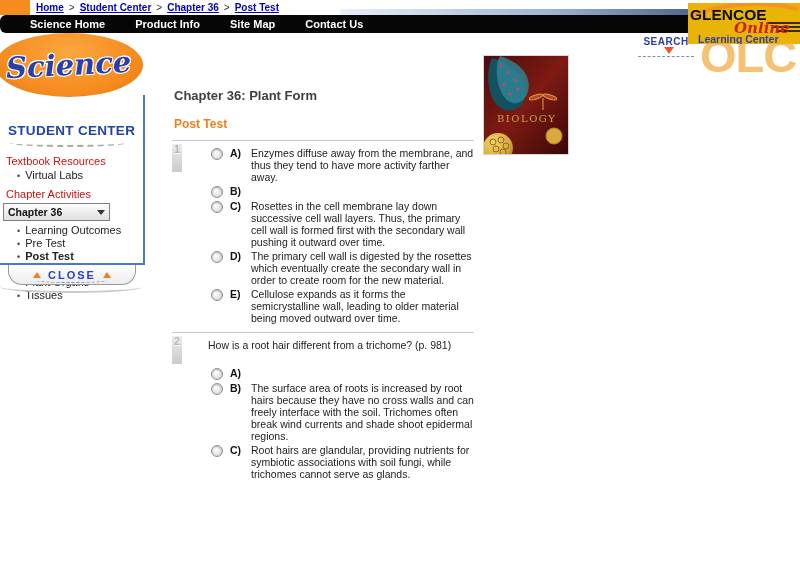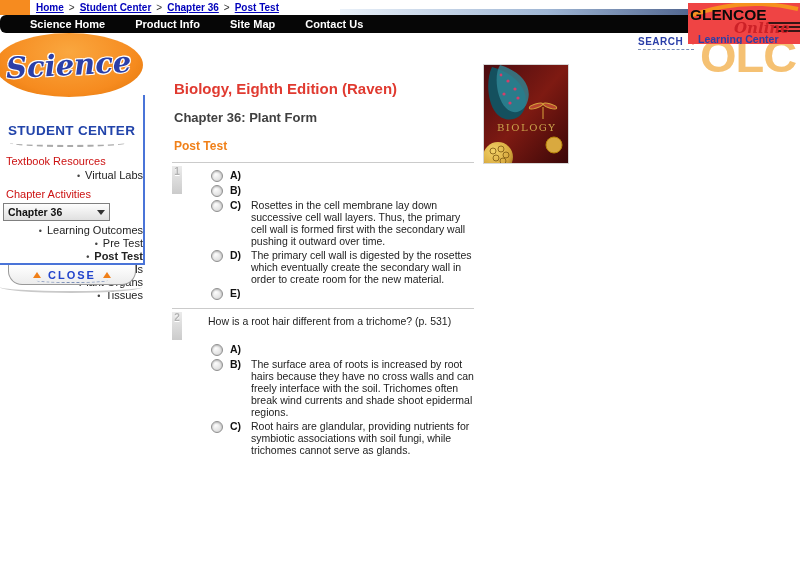--- a/index.html
+++ b/index.html
@@ -16,46 +16,46 @@
       background:linear-gradient(to right,#EAF1F9 0%,#9FB6D4 45%,#16295B 100%);}
 
   
   .blackbar{position:absolute;left:0;top:15px;width:800px;height:18px;background:#060606;
       display:flex;align-items:center;z-index:2;border-radius:6px;}
   .blackbar a{color:#fff;font-size:11px;font-weight:bold;margin-right:30px;cursor:pointer;text-decoration:none;}
   .blackbar a:first-child{margin-left:30px;}
 
   
   .search{position:absolute;left:638px;top:36px;z-index:3;cursor:pointer;}
-  .search-row{display:flex;align-items:center;}
+  .search-row{display:flex;align-items:center;flex-direction:column;}
   .search-label{color:#2B3FA8;font-weight:bold;font-size:10px;letter-spacing:.5px;}
   .search-tri{width:0;height:0;border-left:5px solid transparent;border-right:5px solid transparent;
       border-top:7px solid #F0542A;margin-left:5px;}
   .search-dash{width:56px;border-bottom:1px dashed #7A8FB8;margin-top:2px;}
 
   
-  .logo-box{position:absolute;left:688px;top:3px;width:112px;height:41px;background:#ef4444;z-index:5;}
+  .logo-box{position:absolute;left:688px;top:3px;width:112px;height:41px;background:#eab308;z-index:5;}
   .olc{position:absolute;left:700px;top:32px;font-size:47px;font-weight:bold;color:#F5C173;
       letter-spacing:-1px;z-index:1;line-height:1;}
 
   
   .oval{position:absolute;left:-5px;top:33px;width:148px;height:64px;border-radius:50%;z-index:3;
       background:radial-gradient(ellipse at 50% 30%,#FAA73F 0%,#F68B1F 65%,#DE7307 100%);
       display:flex;align-items:center;justify-content:center;}
   .oval span{font-family:"DejaVu Serif",serif;font-style:italic;font-weight:bold;font-size:29px;
       color:#2B3FA8;transform:rotate(-3deg);
       text-shadow:-1px -1px 0 #fff,1px -1px 0 #fff,-1px 1px 0 #fff,1px 1px 0 #fff;}
 
   
   .sidebar{position:absolute;left:0;top:95px;width:143px;height:168px;background:#fff;
       border-right:2px solid #4A74D8;border-bottom:2px solid #4A74D8;z-index:2;font-size:11px;}
   .sc-title{margin:28px 0 1px 8px;color:#2244AA;font-weight:bold;font-size:13.5px;letter-spacing:.3px;}
   .dash-arc{width:116px;height:6px;border-bottom:2px dashed #AAA;border-radius:50%;margin:0 0 8px 10px;}
   .sec-head{color:#CC1111;font-weight:normal;font-size:11px;margin:7px 0 2px 6px;}
-  ul.side-list{list-style:none;margin:1px 0 0 0;padding:0 0 0 17px;text-align:right;}
+  ul.side-list{list-style:none;margin:1px 0 0 0;padding:0 0 0 17px;}
   ul.side-list li{margin-bottom:1px;color:#222;cursor:pointer;}
   ul.side-list li::before{content:"•";margin-right:5px;font-size:9px;color:#444;}
   .post-active{color:#F08019;font-weight:bold;}
   .dropdown{margin:3px 0 3px 3px;width:97px;height:16px;border:1px solid #7F7F7F;
       background:linear-gradient(#FDFDFD,#E0E0E0);font-size:10.5px;font-weight:bold;color:#111;
       display:flex;align-items:center;justify-content:space-between;padding:0 4px;cursor:pointer;}
   .dd-arrow{width:0;height:0;border-left:4px solid transparent;border-right:4px solid transparent;
       border-top:5px solid #333;}
 
   
@@ -82,21 +82,21 @@
   .q-text{font-size:10.5px;color:#222;line-height:12px;width:255px;margin:2px 0 4px 0;}
   .q-gap{margin-bottom:16px;}
   .opt{display:flex;margin:2px 0 2px 3px;}
   .radio{flex:0 0 auto;width:10px;height:10px;border-radius:50%;border:1px solid #8F8F8F;
       background:radial-gradient(circle at 35% 30%,#FFFFFF 0%,#DCDCDC 80%);
       box-shadow:inset 0 1px 2px rgba(0,0,0,.25);margin:1px 7px 0 0;cursor:pointer;}
   .letter{flex:0 0 21px;font-weight:bold;font-size:10.5px;color:#111;}
   .opt-text{width:228px;font-size:10.5px;line-height:12px;color:#222;}
 
   
-  .cover{position:absolute;left:484px;top:65px;width:84px;height:98px;box-shadow:0 0 0 1px #D7D7D7;}
+  .cover{position:absolute;left:484px;top:56px;width:84px;height:98px;box-shadow:0 0 0 1px #D7D7D7;}
 </style>
 </head>
 <body>
 
 <div id="page">
 
   <div class="corner"></div>
   <div class="crumbs">
     <a>Home</a><span class="crumb-sep">&gt;</span><a>Student Center</a><span class="crumb-sep">&gt;</span><a>Chapter 36</a><span class="crumb-sep">&gt;</span><a>Post Test</a>
   </div>
@@ -163,53 +163,54 @@
 
   <div class="close-tab">
     <span class="tri-up"></span>
     <span class="close-label">CLOSE</span>
     <span class="tri-up"></span>
     <span class="close-dash"></span>
   </div>
   <div class="close-shadow"></div>
 
   <div class="main">
-    <div class="book-title">Biology, Eighth Edition (Raven)</div>
     <div class="chapter-title">Chapter 36: Plant Form</div>
     <div class="post-test">Post Test</div>
 
     <div class="question">
       <div class="q-marker">1</div>
       <div class="opt">
         <span class="radio"></span>
         <span class="letter">A)</span>
+        <span class="opt-text">Enzymes diffuse away from the membrane, and thus they tend to have more activity farther away.</span>
       </div>
       <div class="opt">
         <span class="radio"></span>
         <span class="letter">B)</span>
       </div>
       <div class="opt">
         <span class="radio"></span>
         <span class="letter">C)</span>
         <span class="opt-text">Rosettes in the cell membrane lay down successive cell wall layers. Thus, the primary cell wall is formed first with the secondary wall pushing it outward over time.</span>
       </div>
       <div class="opt">
         <span class="radio"></span>
         <span class="letter">D)</span>
         <span class="opt-text">The primary cell wall is digested by the rosettes which eventually create the secondary wall in order to create room for the new material.</span>
       </div>
       <div class="opt">
         <span class="radio"></span>
         <span class="letter">E)</span>
+        <span class="opt-text">Cellulose expands as it forms the semicrystalline wall, leading to older material being moved outward over time.</span>
       </div>
     </div>
 
     <div class="question">
       <div class="q-marker">2</div>
-      <div class="q-text q-gap">How is a root hair different from a trichome? (p. 531)</div>
+      <div class="q-text q-gap">How is a root hair different from a trichome? (p. 981)</div>
       <div class="opt">
         <span class="radio"></span>
         <span class="letter">A)</span>
       </div>
       <div class="opt">
         <span class="radio"></span>
         <span class="letter">B)</span>
         <span class="opt-text">The surface area of roots is increased by root hairs because they have no cross walls and can freely interface with the soil. Trichomes often break wind currents and shade shoot epidermal regions.</span>
       </div>
       <div class="opt">

